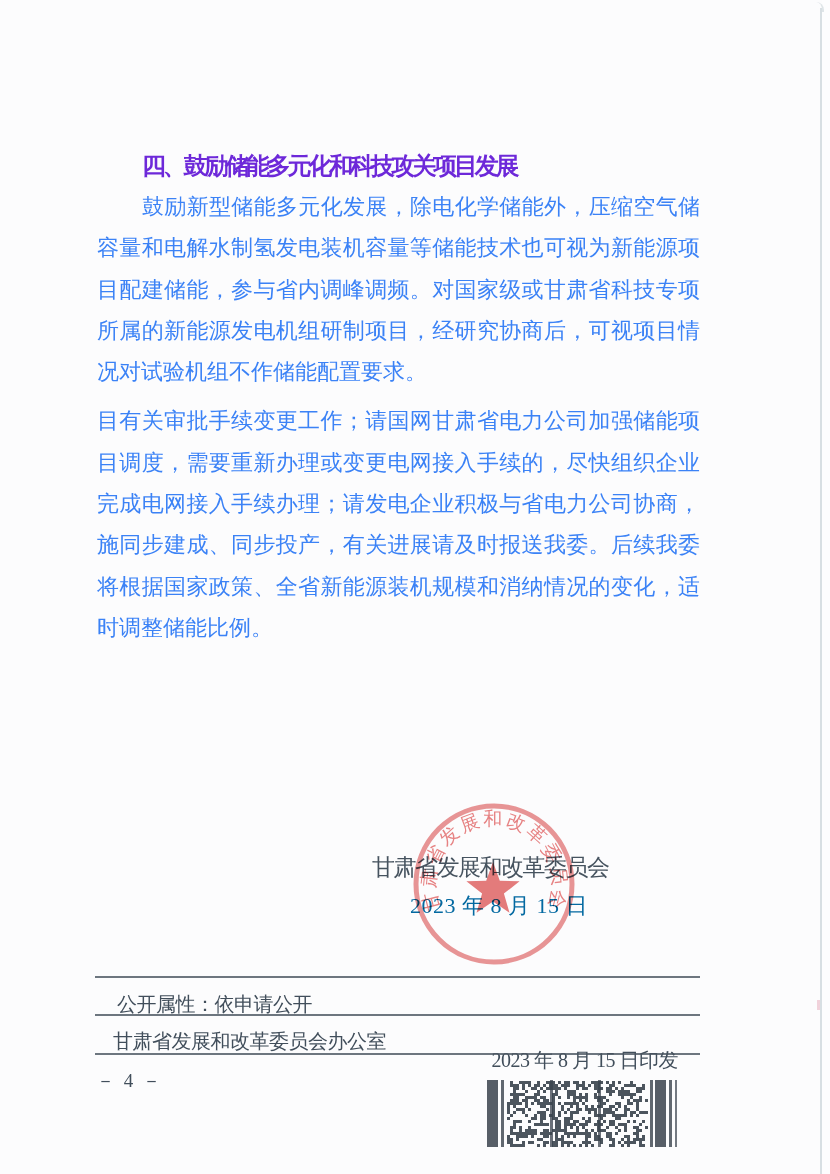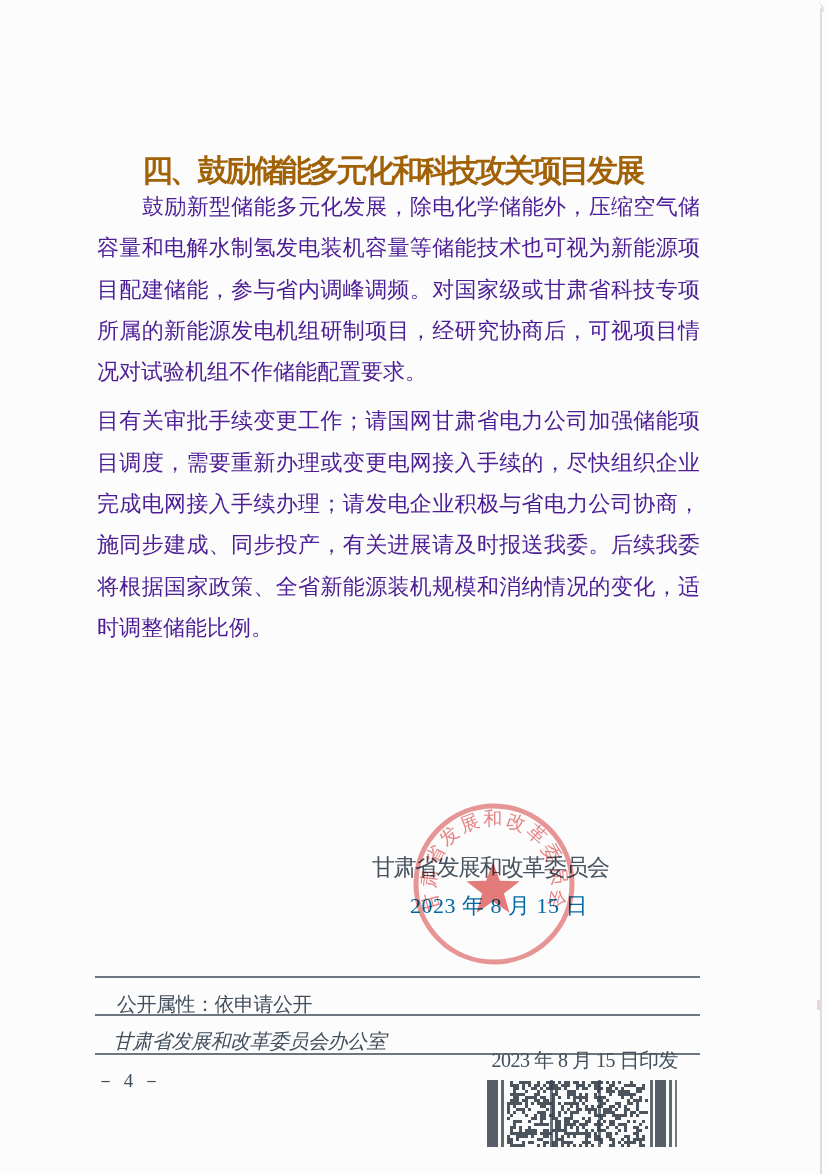--- a/index.html
+++ b/index.html
@@ -12,27 +12,27 @@
   
   .edge-line{position:absolute;top:8px;bottom:0;left:820px;width:2px;background:#ccd6da;opacity:.75;}
   .edge-line-top{position:absolute;left:815px;top:2px;width:7px;height:10px;
     border-right:2px solid #ccd6da;border-top-right-radius:8px;opacity:.6;}
   .edge-mark{position:absolute;left:817px;top:1000px;width:3px;height:10px;background:#eab6c4;opacity:.6;}
   .edge-strip{position:absolute;top:0;bottom:0;left:822px;right:0;background:#fdfdfe;}
 
   .heading{
     position:absolute;left:142px;top:150px;width:620px;
     font-family:"Liberation Sans", sans-serif;
-    font-size:31px;font-weight:bold;letter-spacing:-3.2px;
-    color:#a16207;white-space:nowrap;
+    font-size:24px;font-weight:bold;letter-spacing:-3.2px;
+    color:#6d28d9;white-space:nowrap;
   }
   .body-text{position:absolute;left:97px;top:186px;width:603px;}
   .body-line{
     height:41.3px;line-height:41.3px;font-size:22px;letter-spacing:0;
-    text-align:justify;text-align-last:justify;color:#4c1d95;white-space:nowrap;
+    text-align:justify;text-align-last:justify;color:#3b82f6;white-space:nowrap;
   }
   .body-line.indent{padding-left:45px;}
   .body-line.para-end{text-align:center;text-align-last:left;white-space:normal;}
   .paragraph-2{margin-top:8px;}
 
   .sig-org{
     position:absolute;left:372px;top:852px;
     font-size:23px;letter-spacing:-1.5px;color:#46535f;white-space:nowrap;
   }
   .sig-date{
@@ -44,21 +44,21 @@
     position:absolute;left:399px;top:787px;width:190px;height:200px;
     opacity:.83;mix-blend-mode:multiply;pointer-events:none;
   }
 
   .rule{position:absolute;left:95px;width:605px;height:2px;background:#49545f;opacity:.8;}
   .rule-1{top:976px;}
   .rule-2{top:1014px;}
   .rule-3{top:1053px;}
   .footer-text{font-size:20px;letter-spacing:-0.5px;color:#414e5b;white-space:nowrap;}
   .disclosure{position:absolute;left:117px;top:991px;}
-  .office{position:absolute;left:113px;top:1028px;font-style:italic;}
+  .office{position:absolute;left:113px;top:1028px;}
   .print-date{position:absolute;right:152px;top:1047px;}
   .page-number{
     position:absolute;left:96px;top:1068px;
     font-size:19px;letter-spacing:2px;color:#414e5b;white-space:nowrap;
   }
   .barcode{position:absolute;left:487px;top:1080px;width:193px;height:67px;}
 </style>
 </head>
 <body>
 

